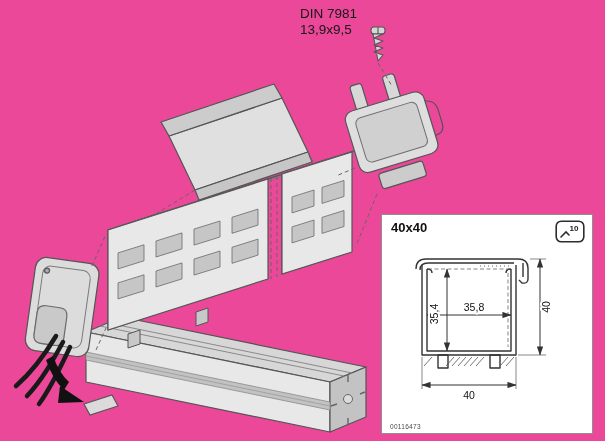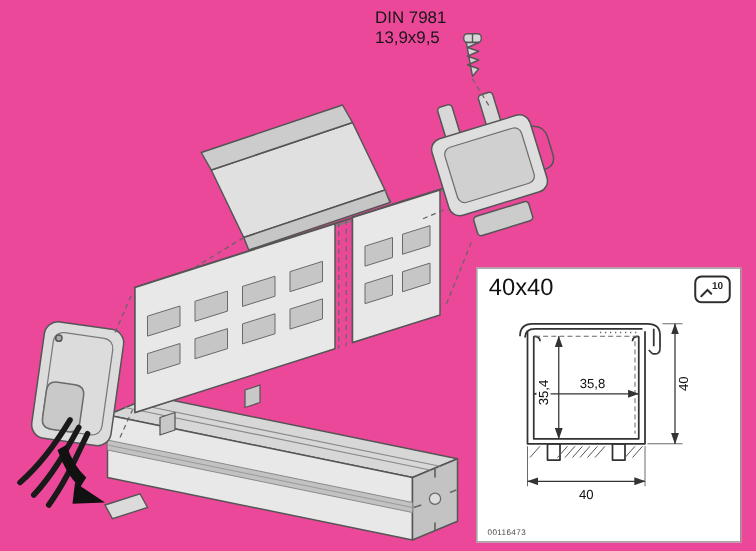--- a/index.html
+++ b/index.html
@@ -2,21 +2,21 @@
 <html><head>
 <meta charset="utf-8">
 <style>
   html,body{margin:0;padding:0;background:#fff;}
   .canvas{position:relative;width:605px;height:441px;background:#ec4899;
           font-family:"Liberation Sans",sans-serif;overflow:hidden;}
   .main-svg{position:absolute;left:0;top:0;}
   .screw-label{position:absolute;left:300px;top:6px;font-size:13.5px;line-height:16px;color:#161616;}
   .detail-box{position:absolute;left:381px;top:214px;width:212px;height:220px;
               border:1px solid #8f8f8f;background:#fff;box-sizing:border-box;}
-  .detail-title{position:absolute;left:9px;top:5px;font-size:19px;font-weight:normal;color:#111;}
+  .detail-title{position:absolute;left:9px;top:5px;font-size:13px;font-weight:bold;color:#111;}
   .tool-icon{position:absolute;right:7px;top:5px;width:30px;height:23px;}
   .cross-svg{position:absolute;left:0;top:24px;}
   .part-number{position:absolute;left:8px;bottom:3px;font-size:6.5px;color:#4a4a4a;letter-spacing:.3px;}
   .dimlabel{font-size:10.5px;fill:#111;paint-order:stroke;stroke:#ffffff;stroke-width:4px;stroke-linejoin:round;}
   .toolnum{font-size:8px;font-weight:bold;fill:#222;}
 </style>
 </head>
 <body>
 
 <div class="canvas">

